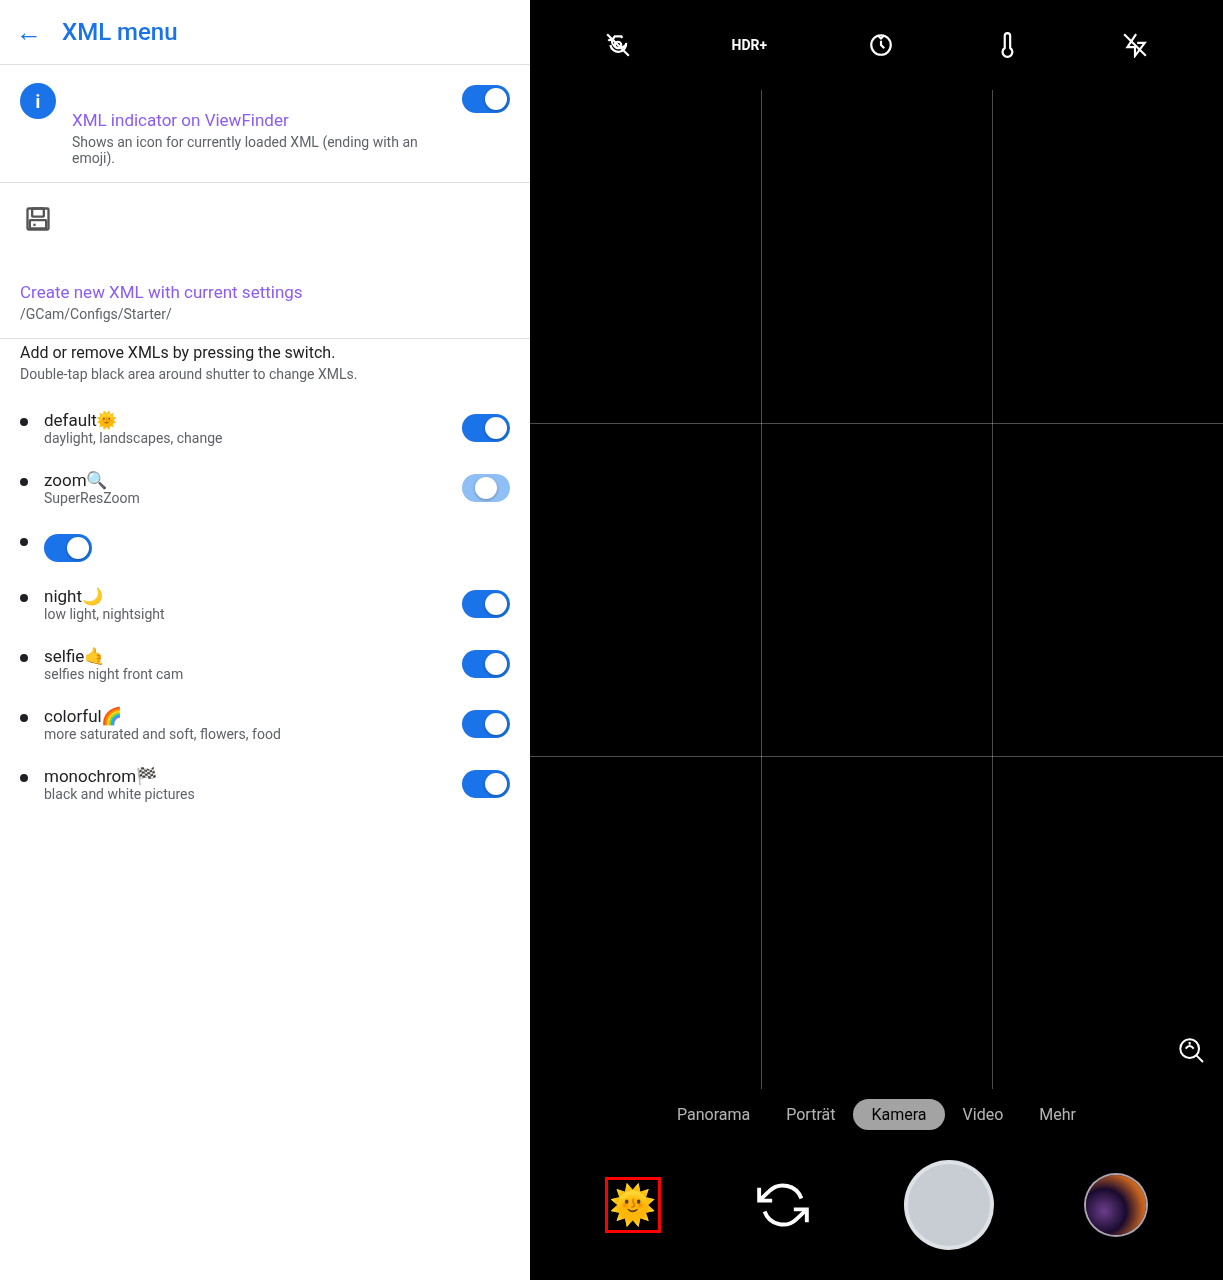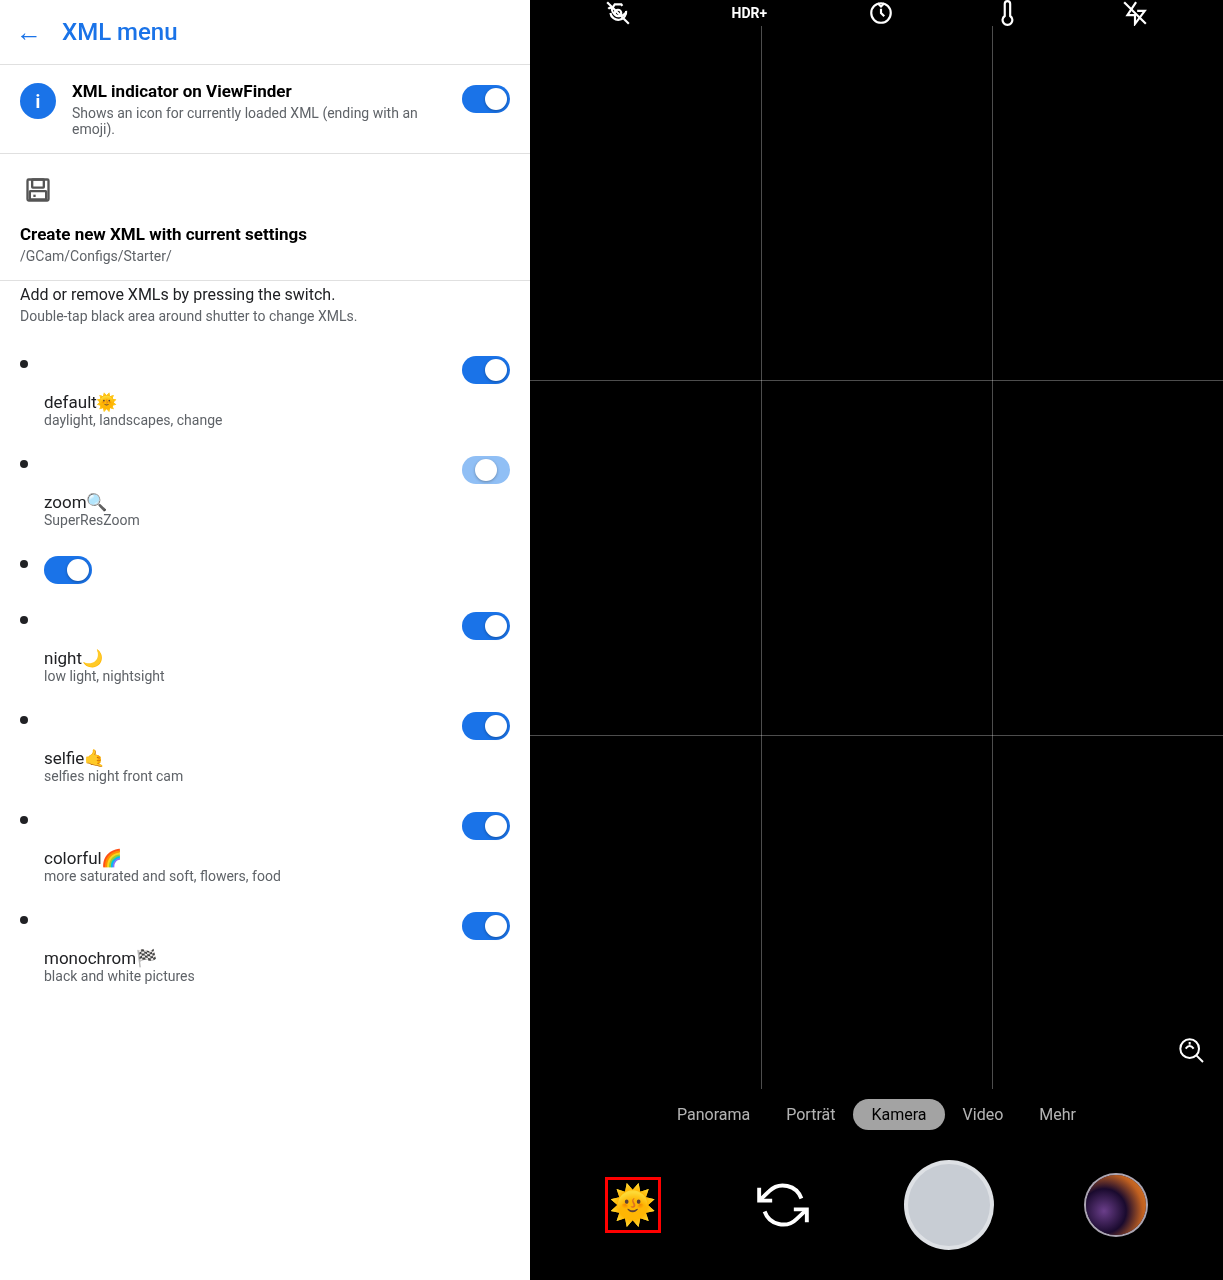--- a/index.html
+++ b/index.html
@@ -67,23 +67,24 @@
       flex-shrink: 0;
       margin-top: 2px;
     }
 
     .info-text-block {
       flex: 1;
     }
 
     .info-title {
       font-size: 17px;
-      color: #000000;
-      font-weight: 700;
+      color: #8b5cf6;
+      font-weight: 400;
       margin-bottom: 4px;
+      margin-top: 29px;
     }
 
     .info-desc {
       font-size: 14px;
       color: #5f6368;
     }
 
     .toggle {
       width: 48px;
       height: 28px;
@@ -183,21 +184,20 @@
     }
 
     .xml-item-text {
       flex: 1;
     }
 
     .xml-item-name {
       font-size: 17px;
       color: #202124;
       font-weight: 400;
-      margin-top: 40px;
     }
 
     .xml-item-desc {
       font-size: 14px;
       color: #5f6368;
     }
 
     
     .right-panel {
       width: 693px;
@@ -205,21 +205,21 @@
       background: #000;
       position: relative;
       display: flex;
       flex-direction: column;
     }
 
     .camera-top-bar {
       display: flex;
       justify-content: space-around;
       align-items: center;
-      padding: 0 24px;
+      padding: 32px 24px;
       background: #000;
     }
 
     .cam-icon {
       color: white;
       font-size: 22px;
       display: flex;
       align-items: center;
       justify-content: center;
     }

